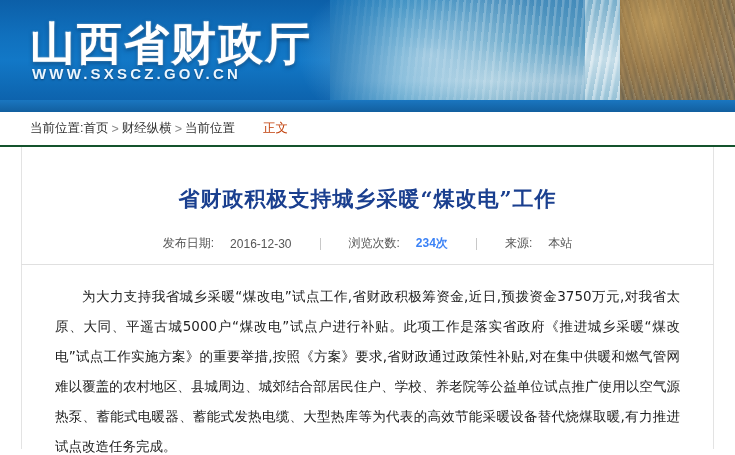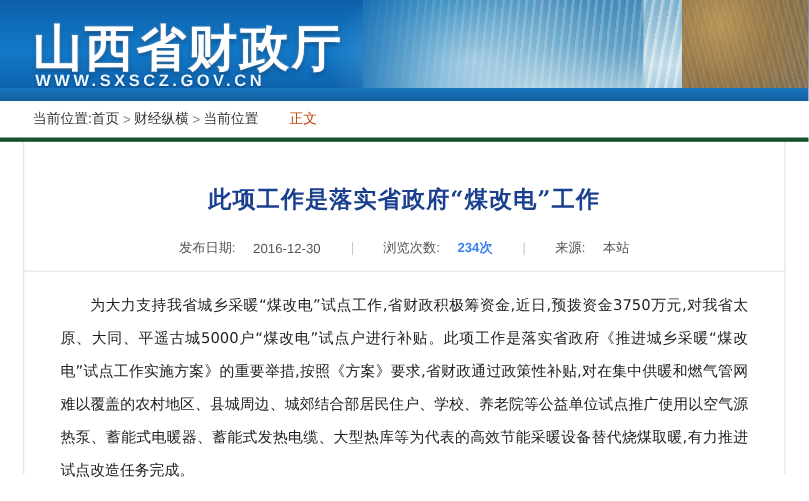--- a/index.html
+++ b/index.html
@@ -18,21 +18,21 @@
     position: relative;
     width: 735px;
     height: 455px;
     background: #ffffff;
   }
 
   
   .banner {
     position: relative;
     width: 735px;
-    height: 80px;
+    height: 100px;
     overflow: hidden;
     background: linear-gradient(180deg, #0c5fa8 0%, #1070bd 35%, #1278c7 60%, #0d63ad 100%);
   }
   .banner-water {
     position: absolute;
     left: 330px;
     top: 0;
     width: 405px;
     height: 108px;
     background:
@@ -102,21 +102,21 @@
     height: 12px;
     background: linear-gradient(180deg, #1a76c0 0%, #125f9f 100%);
   }
 
   
   .crumb-bar {
     position: relative;
     width: 735px;
     height: 33px;
     background: #ffffff;
-    border-bottom: 4px solid #14532d;
+    border-bottom: 2px solid #14532d;
   }
   .crumb {
     position: absolute;
     left: 30px;
     top: 8px;
     font-size: 12.5px;
     color: #333333;
     white-space: nowrap;
     display: flex;
     align-items: center;
@@ -233,21 +233,21 @@
       <span class="crumb-gap"></span>
       <span class="current">正文</span>
     </div>
   </div>
 
   <div class="content">
     <div class="side-rule"></div>
     <div class="side-rule-right"></div>
 
     <div class="article">
-      <h1 class="article-title">此项工作是落实省政府“煤改电”工作</h1>
+      <h1 class="article-title">省财政积极支持城乡采暖“煤改电”工作</h1>
 
       <div class="meta">
         <span class="m-item">发布日期:</span>
         <span class="m-item">2016-12-30</span>
         <span class="m-sep"></span>
         <span class="m-item">浏览次数:</span>
         <span class="m-item views">234次</span>
         <span class="m-sep"></span>
         <span class="m-item">来源:</span>
         <span class="m-item">本站</span>

